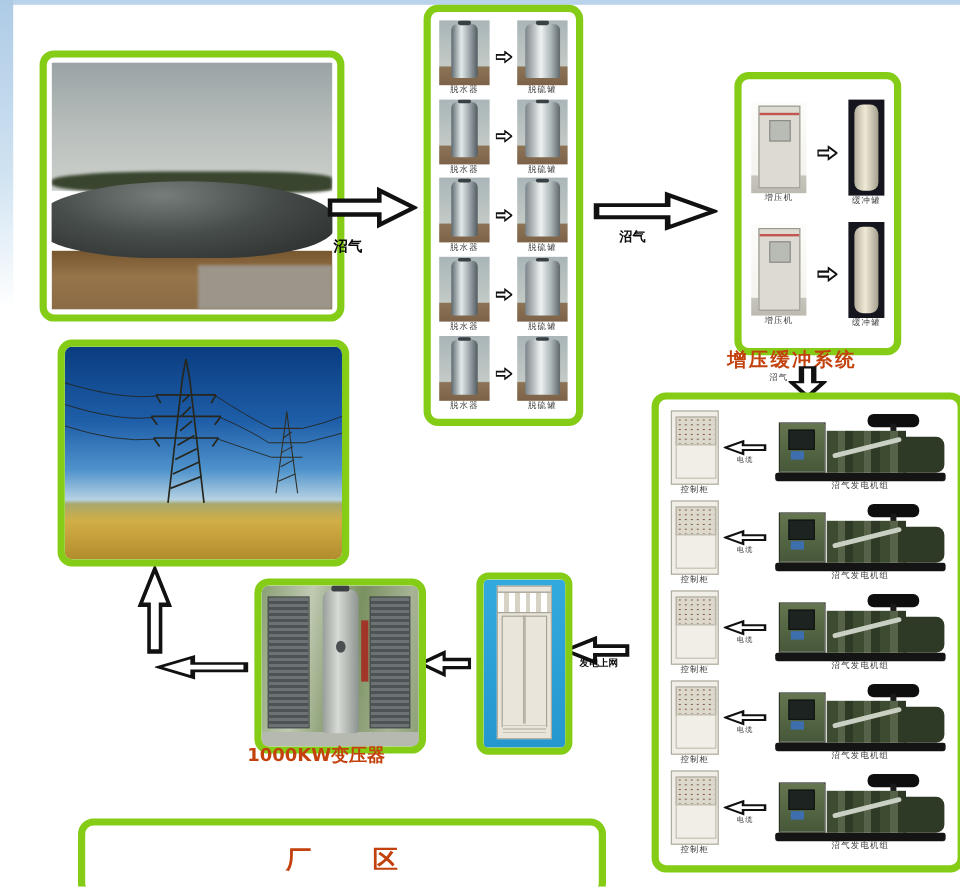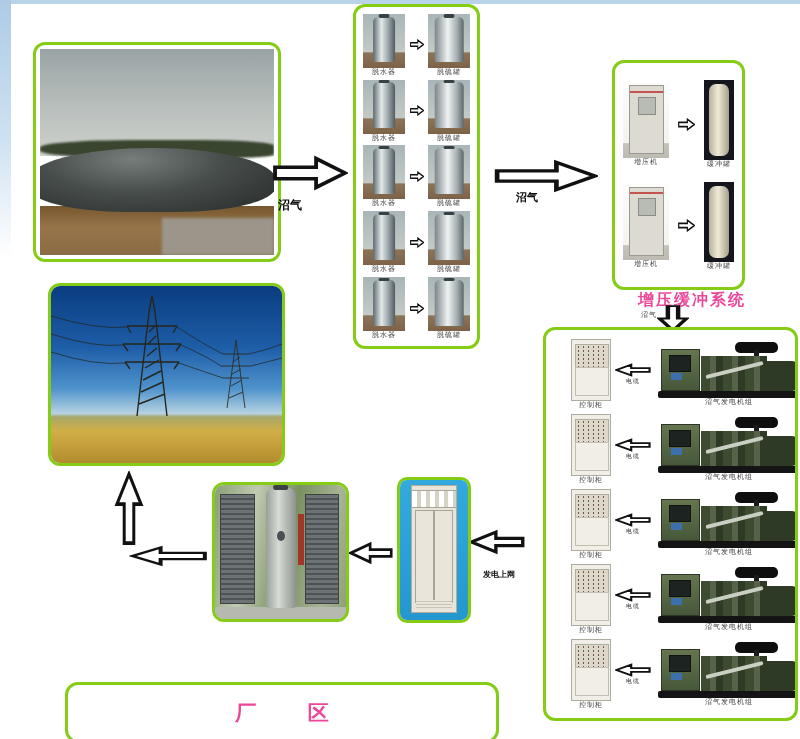--- a/index.html
+++ b/index.html
@@ -4,24 +4,24 @@
 <style>
   html,body{margin:0;padding:0;background:#fff;}
   #stage{position:relative;width:800px;height:739px;background:#ffffff;overflow:hidden;
          font-family:"DejaVu Sans","Liberation Sans",sans-serif;color:#111;}
   .abs{position:absolute;}
   
   .edge-top{left:0;top:0;width:800px;height:4px;background:#b9d3ea;}
   .edge-left{left:0;top:0;width:11px;height:258px;
      background:linear-gradient(180deg,#aecbe6 0%,#cfe2f1 55%,rgba(255,255,255,0) 100%);}
   
-  .frame{border:3px solid #84cc16;border-radius:12px;background:#fff;overflow:hidden;}
+  .frame{border:6px solid #84cc16;border-radius:12px;background:#fff;overflow:hidden;}
   .photo{position:relative;width:100%;height:100%;overflow:hidden;}
   
-  .cap{font-weight:bold;color:#ec4899;text-align:right;}
+  .cap{font-weight:bold;color:#c2410c;text-align:left;}
   .lbl-arrow{font-weight:bold;font-size:12px;color:#0a0a0a;}
   .lbl-tiny{font-size:7px;line-height:8px;color:#3c3c3c;text-align:center;letter-spacing:1px;white-space:nowrap;}
   
   .harrow svg{display:block;width:100%;height:100%;}
   
   .lagoon-sky{position:absolute;left:0;top:0;width:100%;height:52%;
      background:linear-gradient(180deg,#9aa4a6 0%,#b9bfbc 55%,#cdd1cc 100%);}
   .lagoon-trees{position:absolute;left:0;top:44%;width:100%;height:9%;
      background:#39452f;filter:blur(1.2px);border-radius:40% 30% 20% 40%;}
   .lagoon-dome{position:absolute;left:-5%;top:48%;width:106%;height:31%;
@@ -303,21 +303,21 @@
   <div class="abs cap" style="left:606px;top:290px;width:140px;font-size:16px;letter-spacing:2px;">增压缓冲系统</div>
 
   <div class="abs lbl-tiny" style="left:641px;top:311px;font-size:7px;">沼气</div>
   <div class="abs harrow" style="left:657px;top:305px;width:32px;height:27px;">
     <svg viewBox="0 0 50 100" preserveAspectRatio="none">
         <path d="M17 4 H33 V50 H46 L25 95 L4 50 H17 Z" fill="#fff" stroke="#111" stroke-width="7"></path>
       </svg>
   </div>
 
   <div class="abs frame" style="left:543px;top:327px;width:249px;height:388px;">
-    <div style="display:flex;flex-direction:column;justify-content:space-evenly;height:100%;padding:4px 17px;box-sizing:border-box;">
+    <div style="display:flex;flex-direction:column;justify-content:space-evenly;height:100%;padding:4px 2px;box-sizing:border-box;">
 
       <div style="display:flex;align-items:center;">
         <div class="pcell" style="margin-left:8px;">
             <div class="gcab">
               <div class="gcab-panel"></div>
               <div class="gcab-door"></div>
             </div>
           <div class="lbl-tiny">控制柜</div>
           </div>
         <div class="pcell" style="margin:0 4px;">
@@ -477,21 +477,21 @@
           </div>
       </div>
     </div>
   </div>
 
   <div class="abs harrow" style="left:469px;top:529px;width:56px;height:26px;">
     <svg viewBox="0 0 100 50" preserveAspectRatio="none">
         <path d="M96 18 H48 V6 L4 25 L48 44 V32 H96 Z" fill="#fff" stroke="#111" stroke-width="6"></path>
       </svg>
   </div>
-  <div class="abs lbl-arrow" style="left:483px;top:569px;font-size:8px;">发电上网</div>
+  <div class="abs lbl-arrow" style="left:483px;top:547px;font-size:8px;">发电上网</div>
 
   <div class="abs frame" style="left:397px;top:477px;width:68px;height:140px;border-radius:10px;">
     <div class="photo">
       <div class="bluecab-bg"></div>
       <div class="bluecab">
         <div class="bluecab-band"></div>
         <div class="bluecab-doorL"></div>
           <div class="bluecab-doorR"></div>
         <div class="bluecab-vent"></div>
       </div>
@@ -509,20 +509,21 @@
       <div class="tx-bg"></div>
       <div class="tx-rad" style="left:4%;"></div>
       <div class="tx-red"></div>
       <div class="tx-rad" style="right:5%;"></div>
       <div class="tx-base"></div>
       <div class="tx-cyl"></div>
       <div class="tx-cylcap"></div>
         <div class="tx-dot"></div>
     </div>
   </div>
+  <div class="abs cap" style="left:206px;top:620px;width:145px;font-size:15px;">1000KW变压器</div>
 
   <div class="abs harrow" style="left:129px;top:545px;width:79px;height:22px;">
     <svg viewBox="0 0 100 50" preserveAspectRatio="none">
         <path d="M96 18 H40 V6 L4 25 L40 44 V32 H96 Z" fill="#fff" stroke="#111" stroke-width="5"></path>
       </svg>
   </div>
   <div class="abs harrow" style="left:114px;top:471px;width:30px;height:75px;">
     <svg viewBox="0 0 50 100" preserveAspectRatio="none">
         <path d="M17 96 V44 H5 L25 4 L45 44 H33 V96 Z" fill="#fff" stroke="#111" stroke-width="5"></path>
       </svg>

